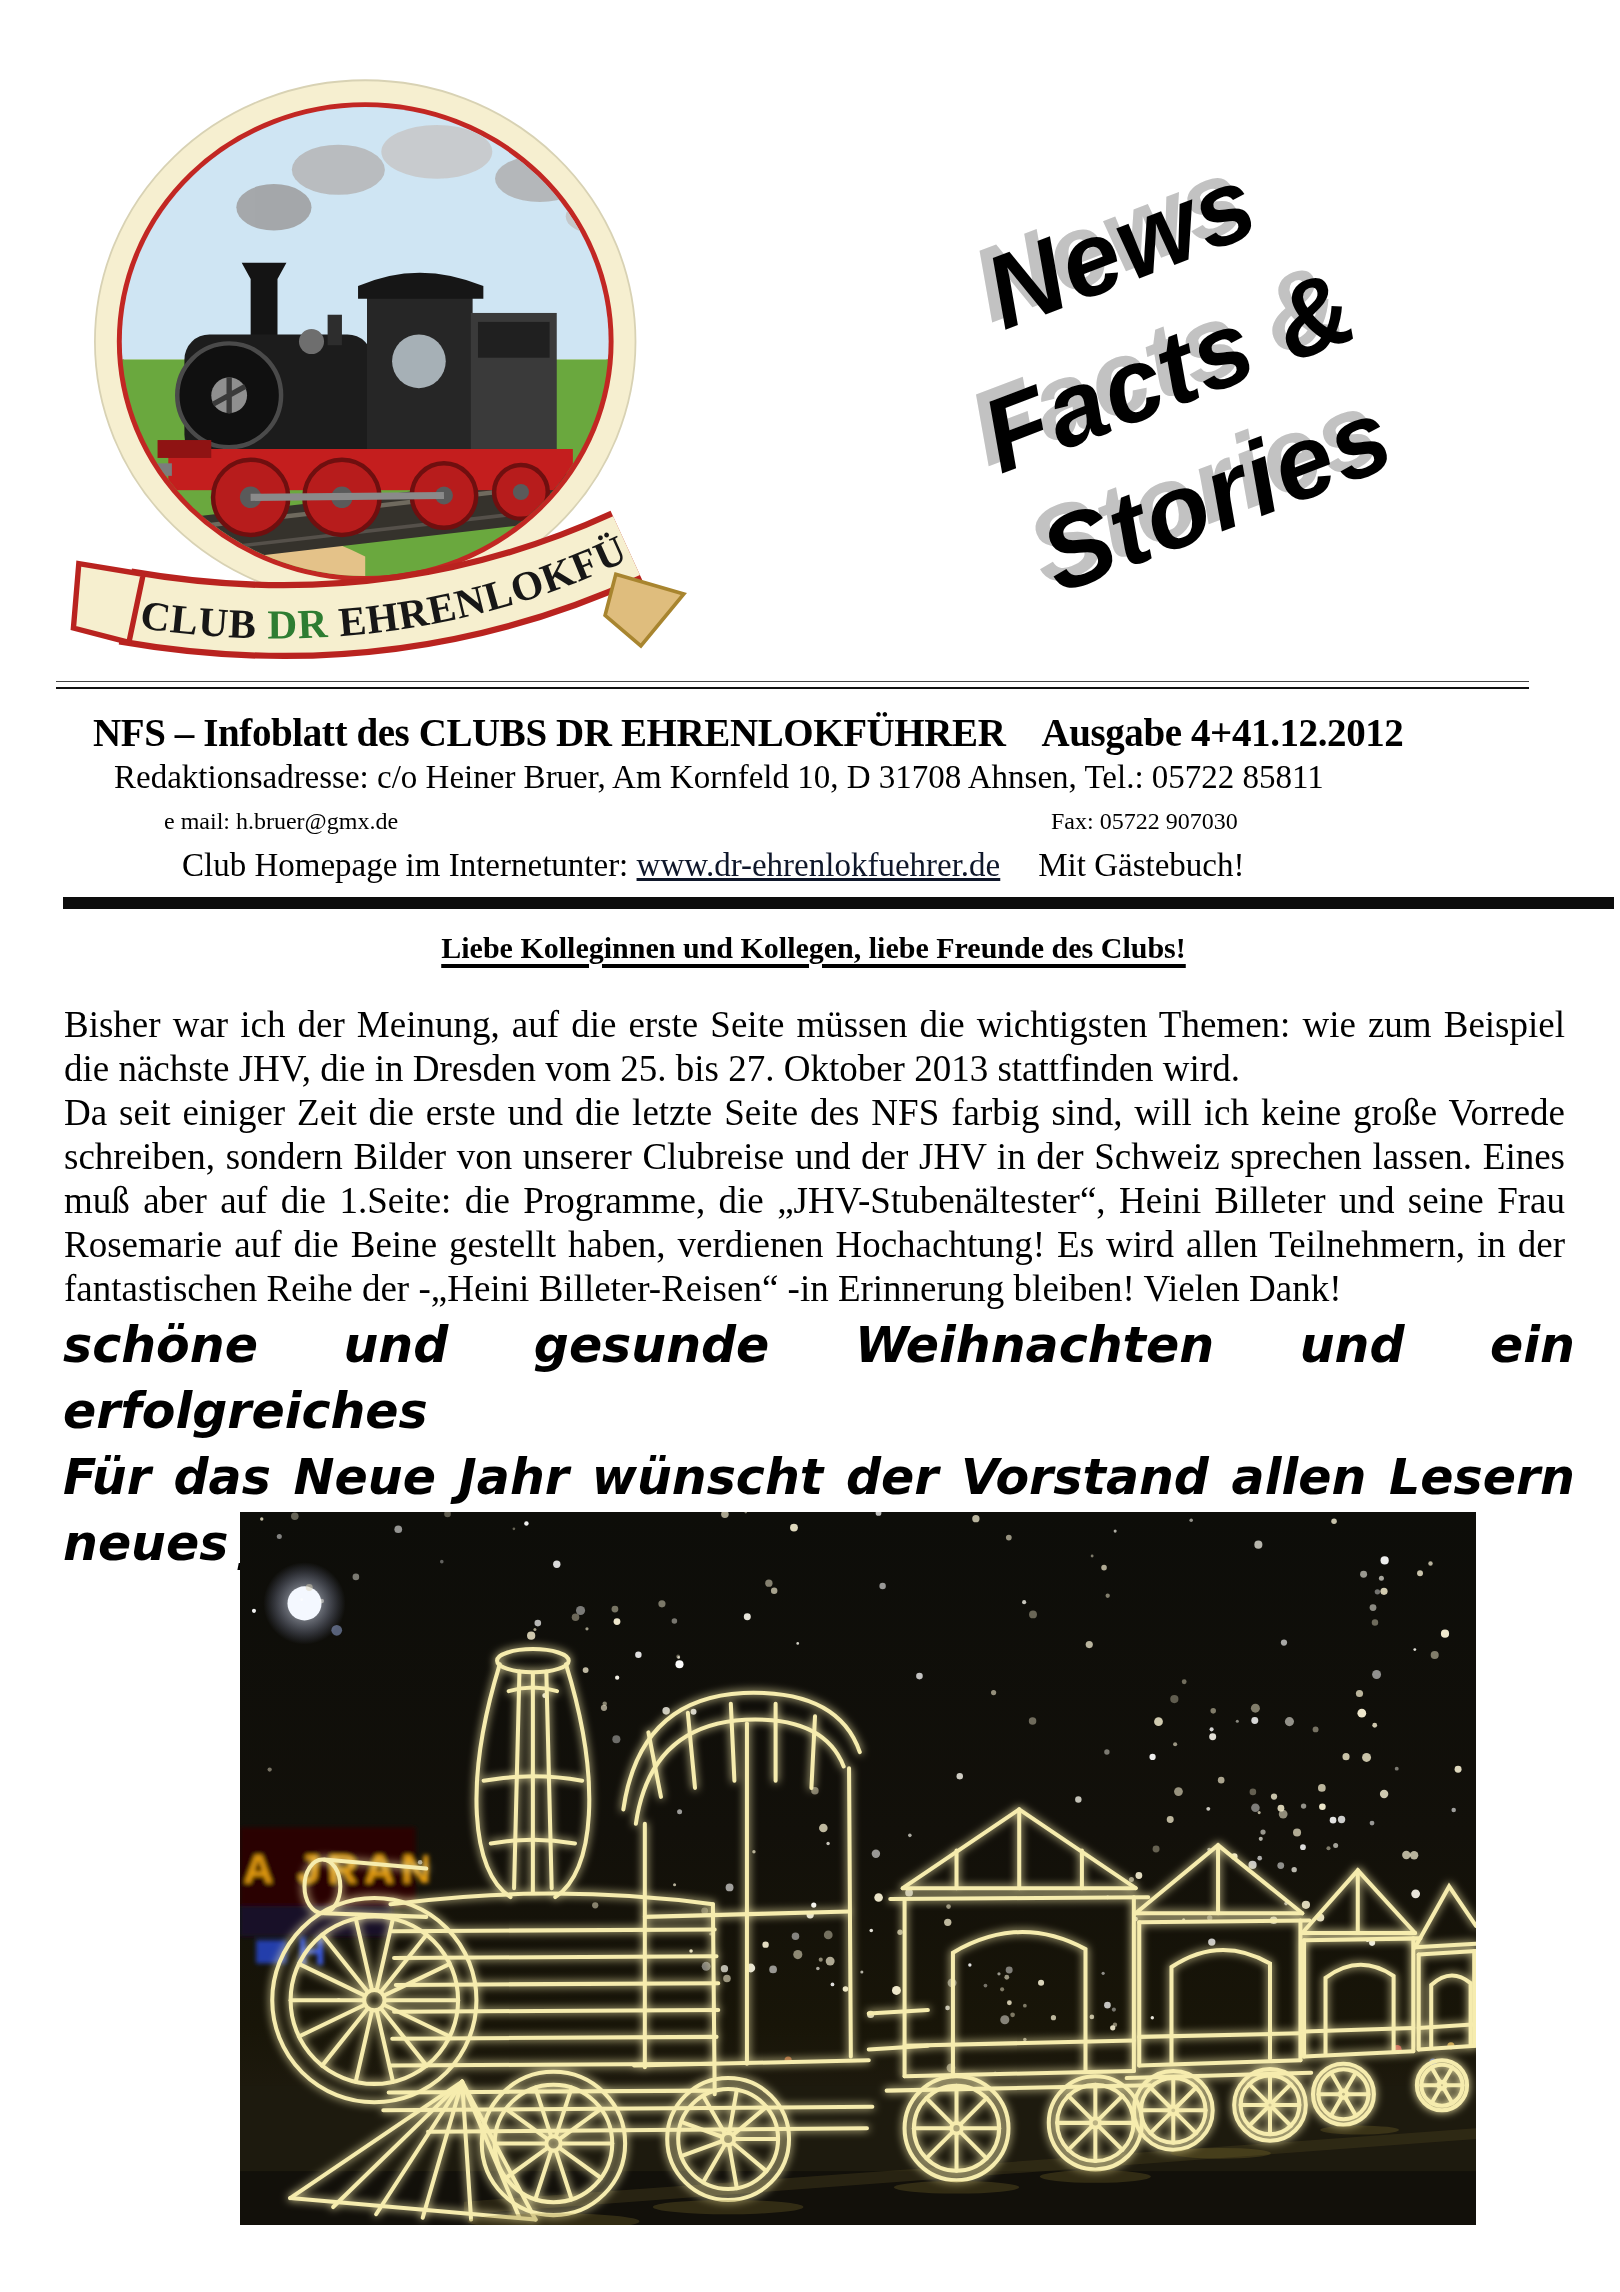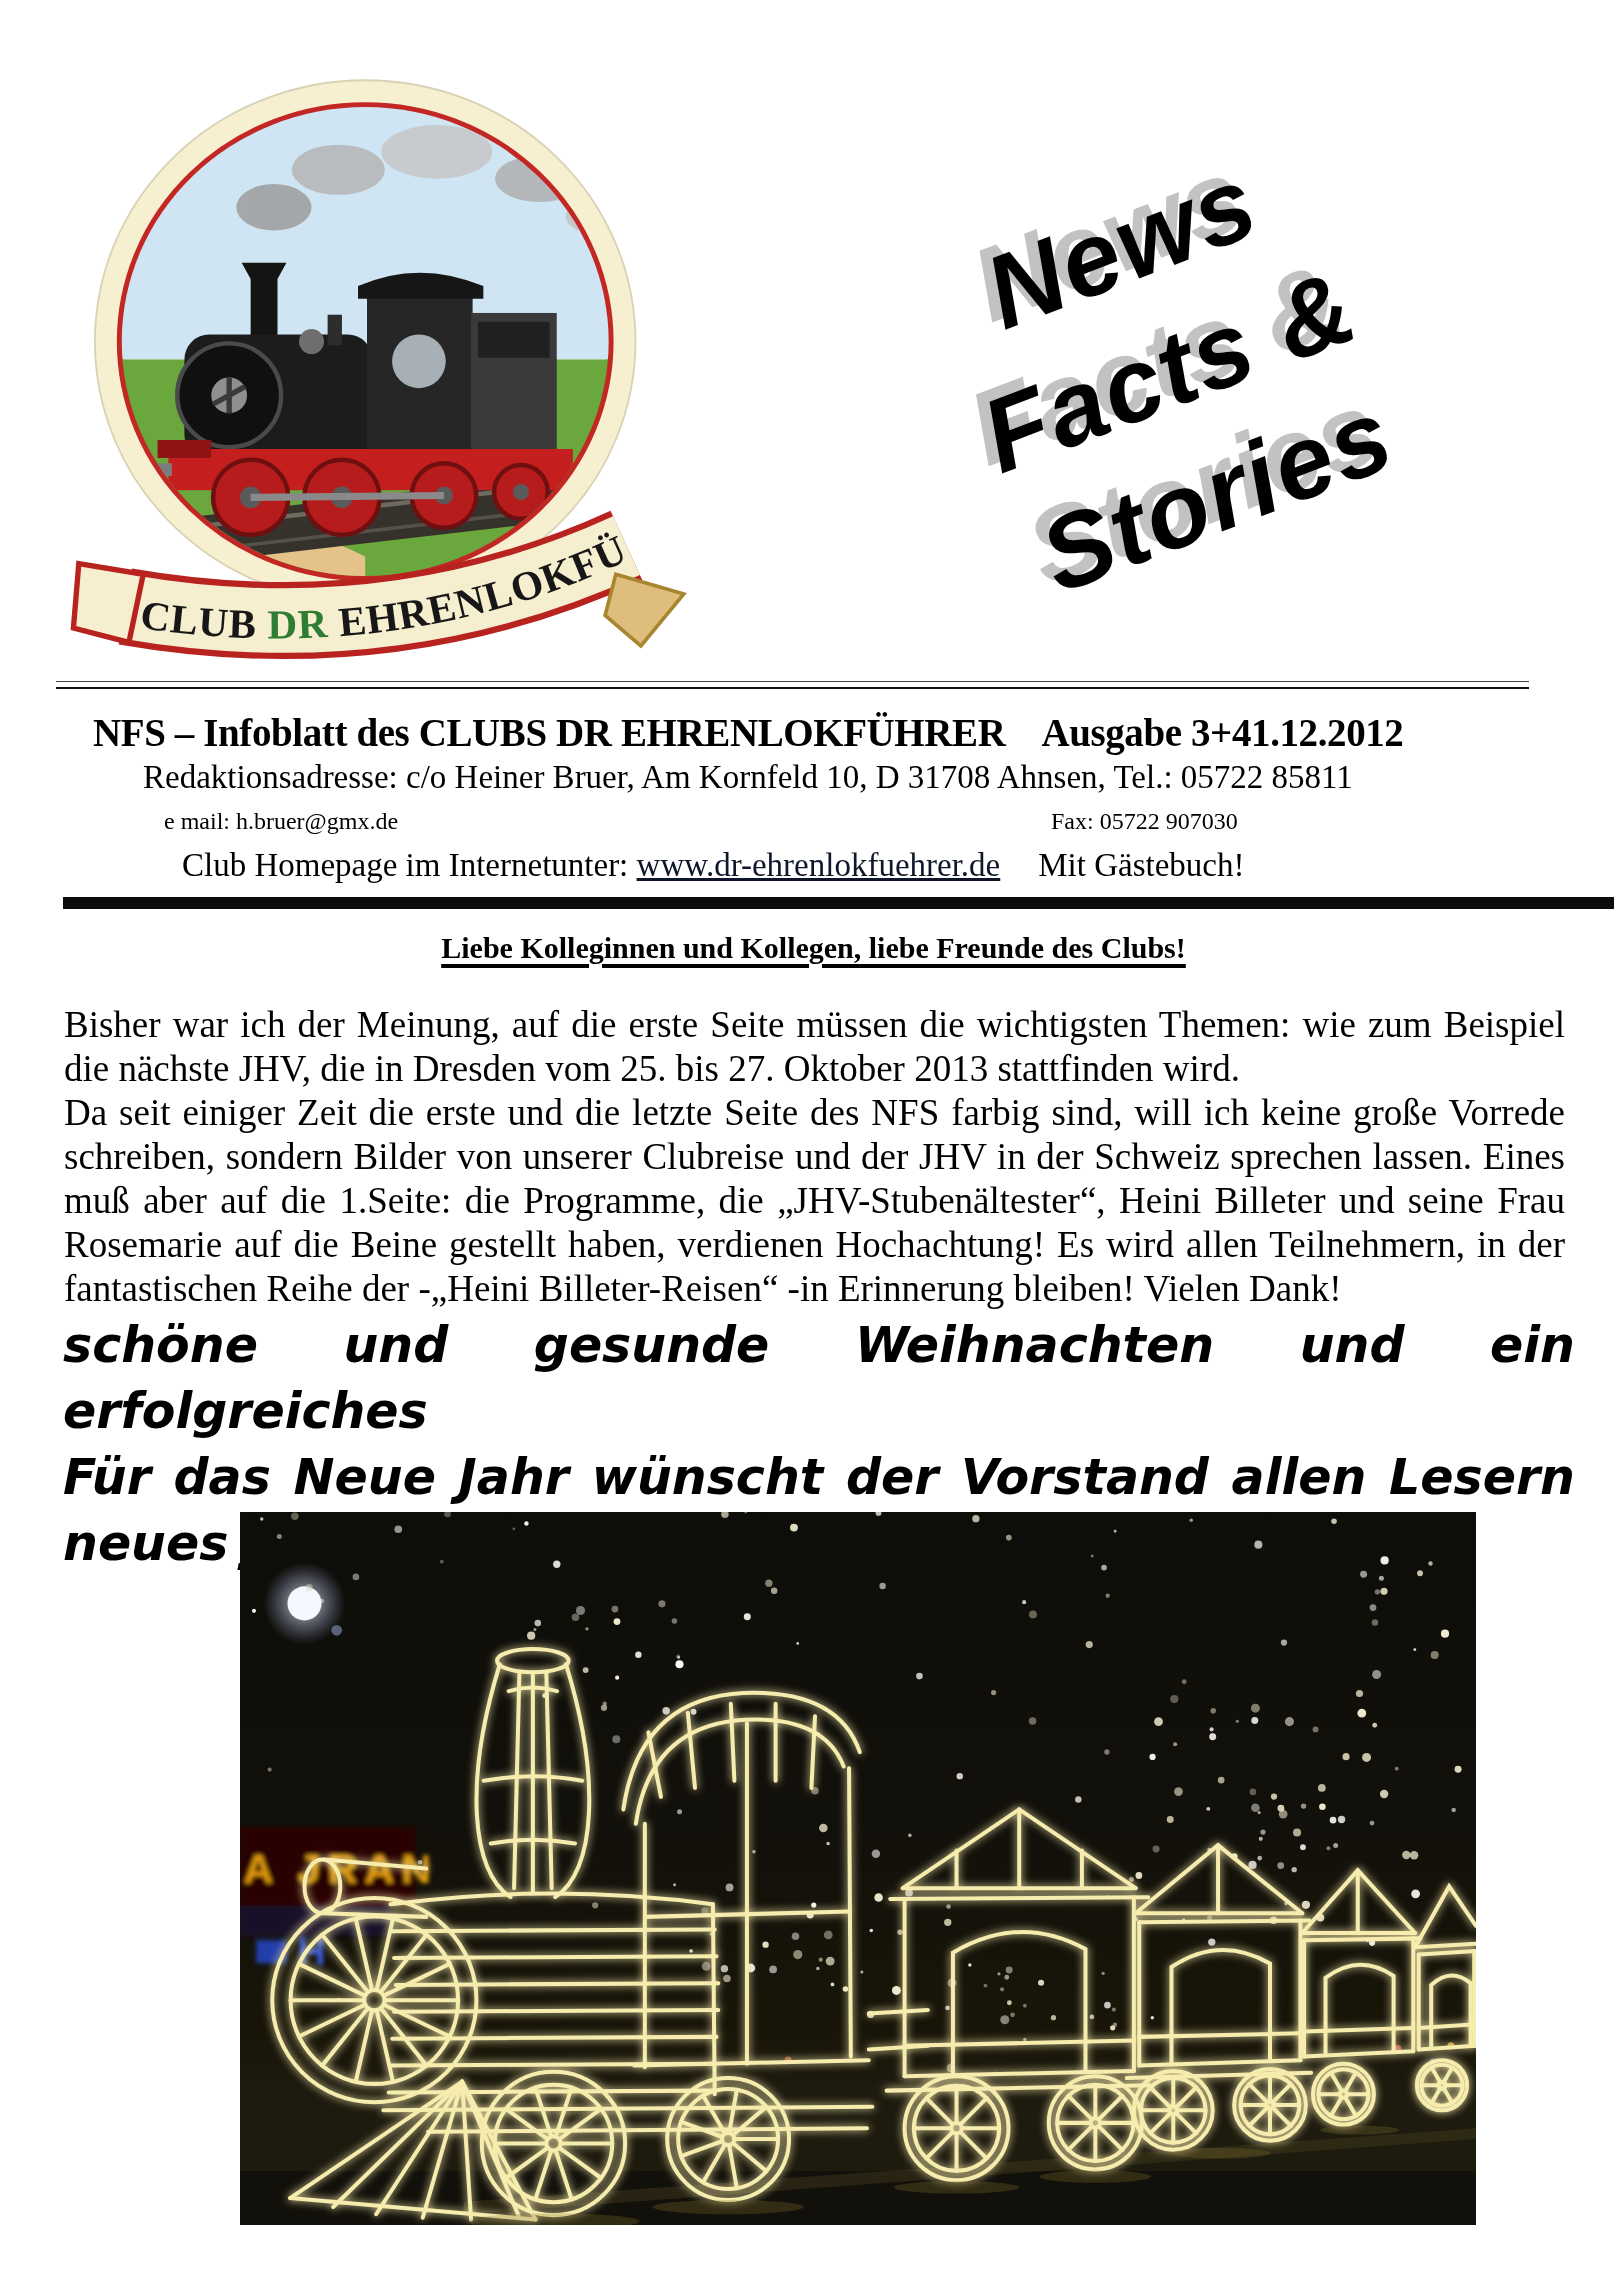--- a/index.html
+++ b/index.html
@@ -25,21 +25,21 @@
   
   .rule-thin{left:56px;top:681px;width:1473px;height:5.4px;
     border-top:1.8px solid #444;border-bottom:2.7px solid #111;}
   .rule-thick{left:63px;top:897px;width:1551px;height:11.6px;background:#0c0c0c;}
 
   
   .hdr{left:64px;top:711px;width:1528px;line-height:44px;}
   .hdr-l1{font-weight:bold;font-size:39px;margin-left:29px;white-space:nowrap;letter-spacing:-0.4px;}
   .hdr-l1 .gap1{margin-left:36px;}
   .hdr-l1 .gap2{}
-  .hdr-l2{font-size:33px;margin-left:79px;white-space:nowrap;}
+  .hdr-l2{font-size:33px;margin-left:50px;white-space:nowrap;}
   .hdr-l3{font-size:24px;position:relative;white-space:nowrap;}
   .hdr-l3 .email{margin-left:100px;}
   .hdr-l3 .fax{position:absolute;left:987px;}
   .hdr-l4{font-size:33px;margin-left:118px;white-space:nowrap;}
   .hdr-l4 .link{color:#0f172a;text-decoration:underline;}
   .hdr-l4 .suffix{margin-left:38px;}
 
   
   .headline{
     left:64px;top:931px;width:1499px;text-align:center;
@@ -156,21 +156,21 @@
   <div>News</div>
   <div>Facts &amp;</div>
   <div>Stories</div>
 </div>
 
 <div class="abs rule-thin"></div>
 <div class="abs rule-thick"></div>
 
 <div class="abs hdr">
   <div class="hdr-l1">
-    <span>NFS – Infoblatt des CLUBS DR EHRENLOKFÜHRER</span><span class="gap1">Ausgabe 3+4</span><span class="gap2">1.12.2012</span>
+    <span>NFS – Infoblatt des CLUBS DR EHRENLOKFÜHRER</span><span class="gap1">Ausgabe 4+4</span><span class="gap2">1.12.2012</span>
   </div>
   <div class="hdr-l2">Redaktionsadresse: c/o Heiner Bruer, Am Kornfeld 10, D 31708 Ahnsen, Tel.: 05722 85811</div>
   <div class="hdr-l3">
     <span class="email">e mail: h.bruer@gmx.de</span>
     <span class="fax">Fax: 05722 907030</span>
   </div>
   <div class="hdr-l4">
     <span>Club Homepage im Internetunter: </span><a href="#" class="link">www.dr-ehrenlokfuehrer.de</a><span class="suffix">Mit Gästebuch!</span>
   </div>
 </div>

